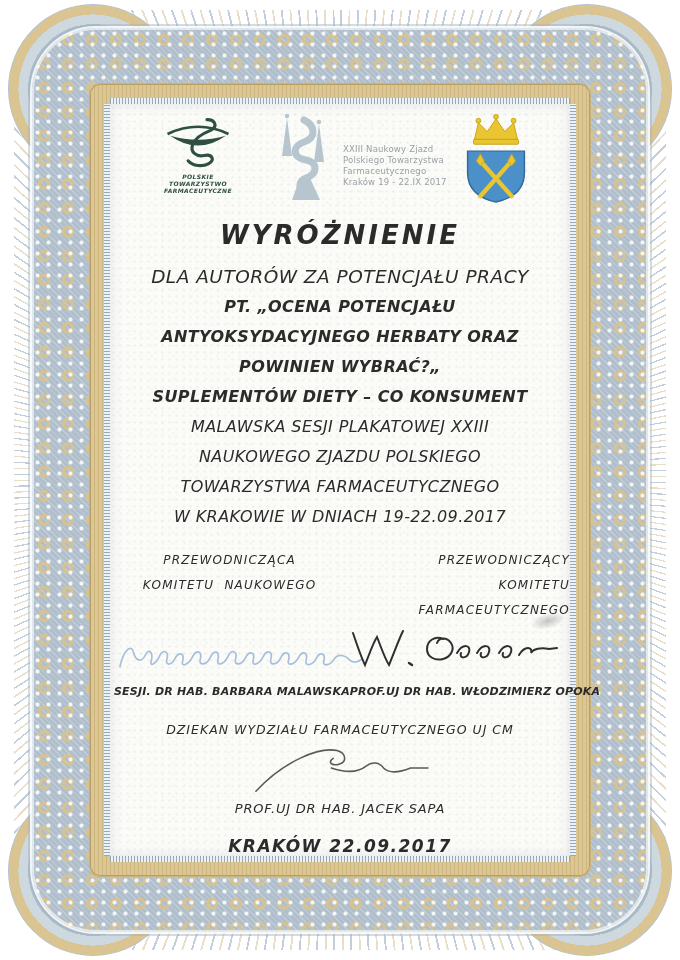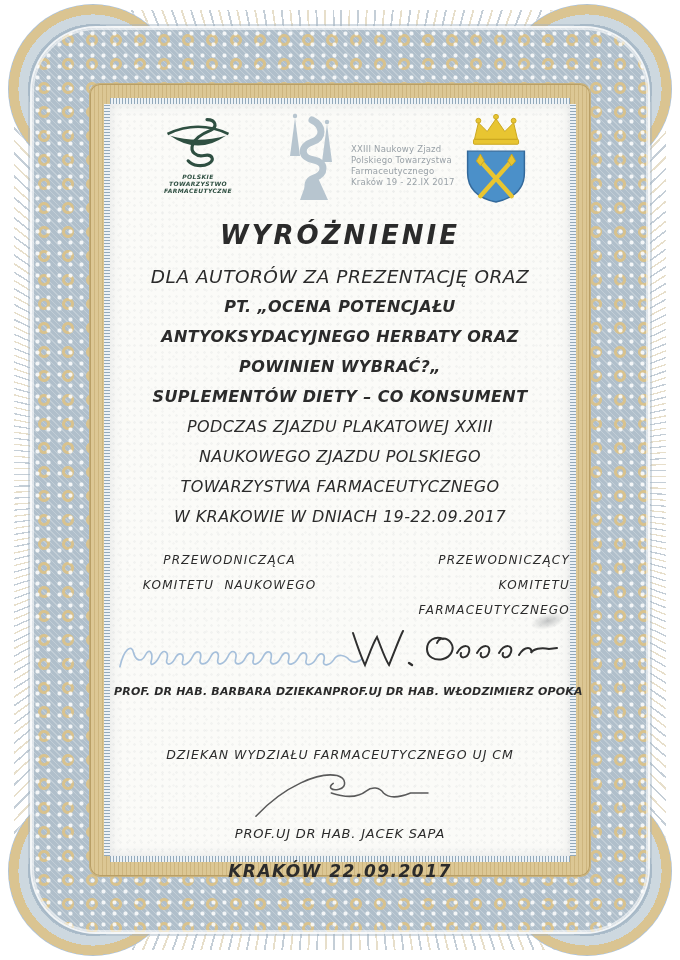--- a/index.html
+++ b/index.html
@@ -56,41 +56,41 @@
       radial-gradient(rgba(130,140,150,.05) 1px, rgba(0,0,0,0) 1.5px);
     background-size:7px 7px, 11px 11px;background-position:0 0, 3px 5px;
     box-shadow:inset 0 0 12px rgba(150,160,170,.25);
     text-align:center;
   }
   
   .logos{position:relative;height:100px;}
   .logo-ptf{position:absolute;left:42px;top:12px;width:92px;}
   .ptf-caption{margin-top:1px;font-size:6px;line-height:7px;font-weight:bold;
     color:#2e4f41;letter-spacing:.4px;}
-  .logo-congress{position:absolute;left:172px;top:4px;display:flex;align-items:flex-start;text-align:left;}
+  .logo-congress{position:absolute;left:164px;top:4px;display:flex;align-items:flex-start;text-align:left;}
   .congress-caption{margin-left:7px;margin-top:36px;font-size:8.5px;line-height:11px;
     color:#99a1a7;letter-spacing:.2px;font-style:normal;}
   .logo-crest{position:absolute;left:344px;top:6px;}
   
   .title{margin:16px 0 3px;font-size:26px;font-weight:bold;letter-spacing:3px;}
   .award-line{margin-top:12px;font-size:18.5px;line-height:30px;letter-spacing:.5px;}
   .body-line{font-size:16px;line-height:30px;letter-spacing:.4px;}
   .bold{font-weight:bold;}
   .roles{display:flex;margin-top:16px;}
   .role-col-left{flex:0 0 52%;} .role-col-right{flex:0 0 48%;text-align:right;}
   .role-line{font-size:12px;line-height:25px;letter-spacing:1.2px;white-space:pre-wrap;}
   .sigs{position:relative;height:52px;margin-top:4px;}
   .sig-malawska{position:absolute;left:6px;top:6px;}
   .sig-opoka{position:absolute;right:8px;top:-6px;}
   .smudge{position:absolute;right:4px;top:-14px;width:36px;height:16px;
     background:radial-gradient(ellipse,rgba(90,95,100,.35),rgba(90,95,100,0) 70%);
     transform:rotate(-14deg);}
   .names{display:flex;justify-content:space-between;padding:0 4px;margin-top:6px;
     font-size:11px;font-weight:bold;letter-spacing:.2px;white-space:nowrap;}
-  .dean-role{margin-top:49px;font-size:12.5px;letter-spacing:1px;}
+  .dean-role{margin-top:24px;font-size:12.5px;letter-spacing:1px;}
   .dean-sig{margin-top:2px;}
   .dean-name{font-size:13px;letter-spacing:.8px;}
   .place-date{margin-top:20px;font-size:17px;font-weight:bold;letter-spacing:1.5px;}
 </style>
 </head>
 <body>
 
 <div class="page">
 
   <div class="fringe"></div>
@@ -150,31 +150,31 @@
           <path d="M26,52 L58,88" stroke="#e8c531" stroke-width="4.5" stroke-linecap="round"></path>
           <path d="M58,52 L26,88" stroke="#e8c531" stroke-width="4.5" stroke-linecap="round"></path>
           <path d="M26,45 L30,52 L26,57 L22,52 Z" fill="#e8c531" stroke="#caa61f" stroke-width="1"></path>
           <path d="M58,45 L62,52 L58,57 L54,52 Z" fill="#e8c531" stroke="#caa61f" stroke-width="1"></path>
         </svg>
       </div>
     </div>
 
     <h1 class="title">WYRÓŻNIENIE</h1>
 
-    <div class="award-line">DLA AUTORÓW ZA PREZENTACJĘ ORAZ</div>
+    <div class="award-line">DLA AUTORÓW ZA POTENCJAŁU PRACY</div>
 
     <div>
       <div class="body-line bold">PT. „OCENA POTENCJAŁU</div>
       <div class="body-line bold">ANTYOKSYDACYJNEGO HERBATY ORAZ</div>
       <div class="body-line bold">POWINIEN WYBRAĆ?„</div>
       <div class="body-line bold">SUPLEMENTÓW DIETY – CO KONSUMENT</div>
     </div>
 
     <div>
-      <div class="body-line">PODCZAS ZJAZDU PLAKATOWEJ XXIII</div>
+      <div class="body-line">MALAWSKA SESJI PLAKATOWEJ XXIII</div>
       <div class="body-line">NAUKOWEGO ZJAZDU POLSKIEGO</div>
       <div class="body-line">TOWARZYSTWA FARMACEUTYCZNEGO</div>
       <div class="body-line">W KRAKOWIE W DNIACH 19-22.09.2017</div>
     </div>
 
     <div class="roles">
       <div class="role-col-left">
         <div class="role-line">PRZEWODNICZĄCA</div>
         <div class="role-line">KOMITETU  NAUKOWEGO</div>
       </div>
@@ -191,21 +191,21 @@
       </svg>
       <svg class="sig-opoka" width="215" height="52" viewBox="0 0 215 52">
         <path d="M6,12 C10,24 14,36 18,44 C22,34 26,22 30,16 C34,26 38,38 42,44 C47,32 52,18 56,10" fill="none" stroke="#2f2f2f" stroke-width="2" stroke-linecap="round"></path>
         <path d="M62,42 l3,2" stroke="#2f2f2f" stroke-width="2.4" stroke-linecap="round"></path>
         <path d="M96,18 C88,14 80,20 80,28 C80,36 88,40 96,38 C104,36 108,28 104,22 C100,16 92,16 90,22" fill="none" stroke="#2f2f2f" stroke-width="2" stroke-linecap="round"></path>
         <path d="M110,32 C116,22 124,24 122,31 C120,38 112,38 114,32 M130,32 C136,22 144,24 142,31 C140,38 132,38 134,32 M152,32 C158,22 166,24 164,31 C162,38 154,38 156,32 M172,34 C178,24 186,26 184,32 C186,28 194,26 202,28 L210,27" fill="none" stroke="#2f2f2f" stroke-width="2" stroke-linecap="round"></path>
       </svg>
     </div>
 
     <div class="names">
-      <span>PROF. DR HAB. BARBARA DZIEKAN</span>
+      <span>SESJI. DR HAB. BARBARA MALAWSKA</span>
       <span>PROF.UJ DR HAB. WŁODZIMIERZ OPOKA</span>
     </div>
 
     <div class="dean-role">DZIEKAN WYDZIAŁU FARMACEUTYCZNEGO UJ CM</div>
 
     <svg class="dean-sig" width="210" height="58" viewBox="0 0 210 60">
       <path d="M18,54 C48,22 84,8 102,12 C112,15 112,24 104,26 C96,28 92,24 98,20" fill="none" stroke="#5a5a5a" stroke-width="1.6" stroke-linecap="round"></path>
       <path d="M96,30 C108,34 122,36 132,28 C138,23 146,24 150,30 C156,36 168,34 178,30 L196,30" fill="none" stroke="#5a5a5a" stroke-width="1.6" stroke-linecap="round"></path>
     </svg>
 

